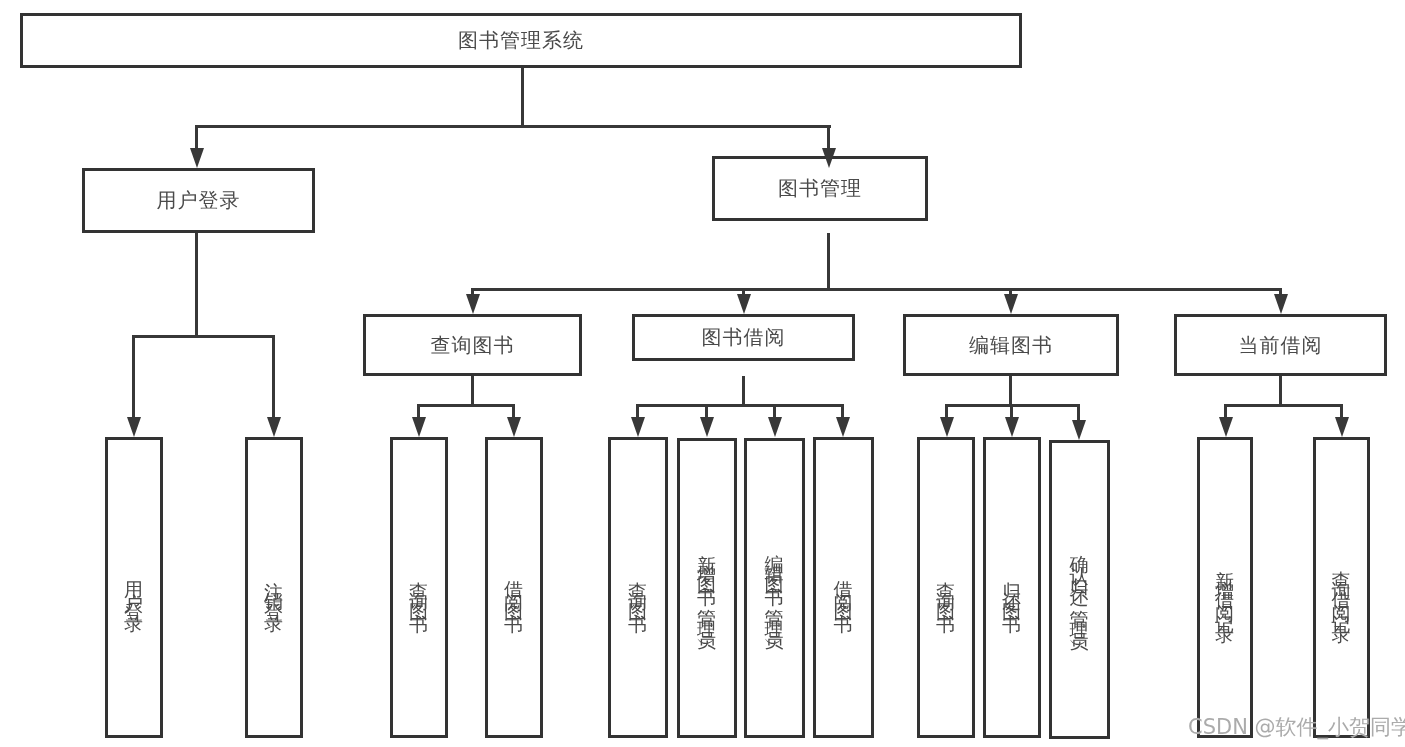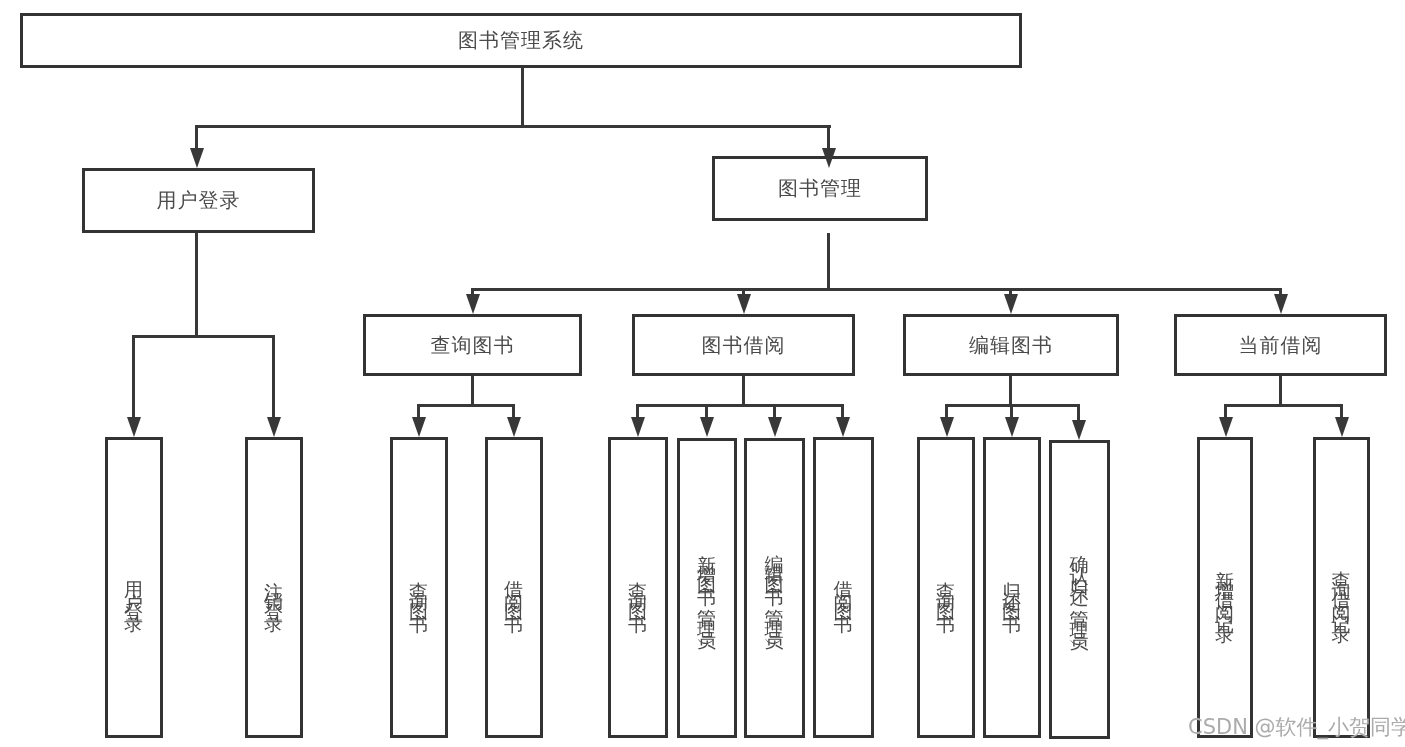--- a/index.html
+++ b/index.html
@@ -32,21 +32,21 @@
   <div class="box h" style="left:82px;top:168px;width:233px;height:65px">
     <span>用户登录</span>
   </div>
   <div class="box h" style="left:712px;top:156px;width:216px;height:65px">
     <span>图书管理</span>
   </div>
 
   <div class="box h" style="left:363px;top:314px;width:219px;height:62px">
     <span>查询图书</span>
   </div>
-  <div class="box h" style="left:632px;top:314px;width:223px;height:62px">
+  <div class="box h" style="left:632px;top:314px;width:223px;height:47px">
     <span>图书借阅</span>
   </div>
   <div class="box h" style="left:903px;top:314px;width:216px;height:62px">
     <span>编辑图书</span>
   </div>
   <div class="box h" style="left:1174px;top:314px;width:213px;height:62px">
     <span>当前借阅</span>
   </div>
 
   <div class="box v" style="left:105px;top:437px;width:58px;height:301px">

